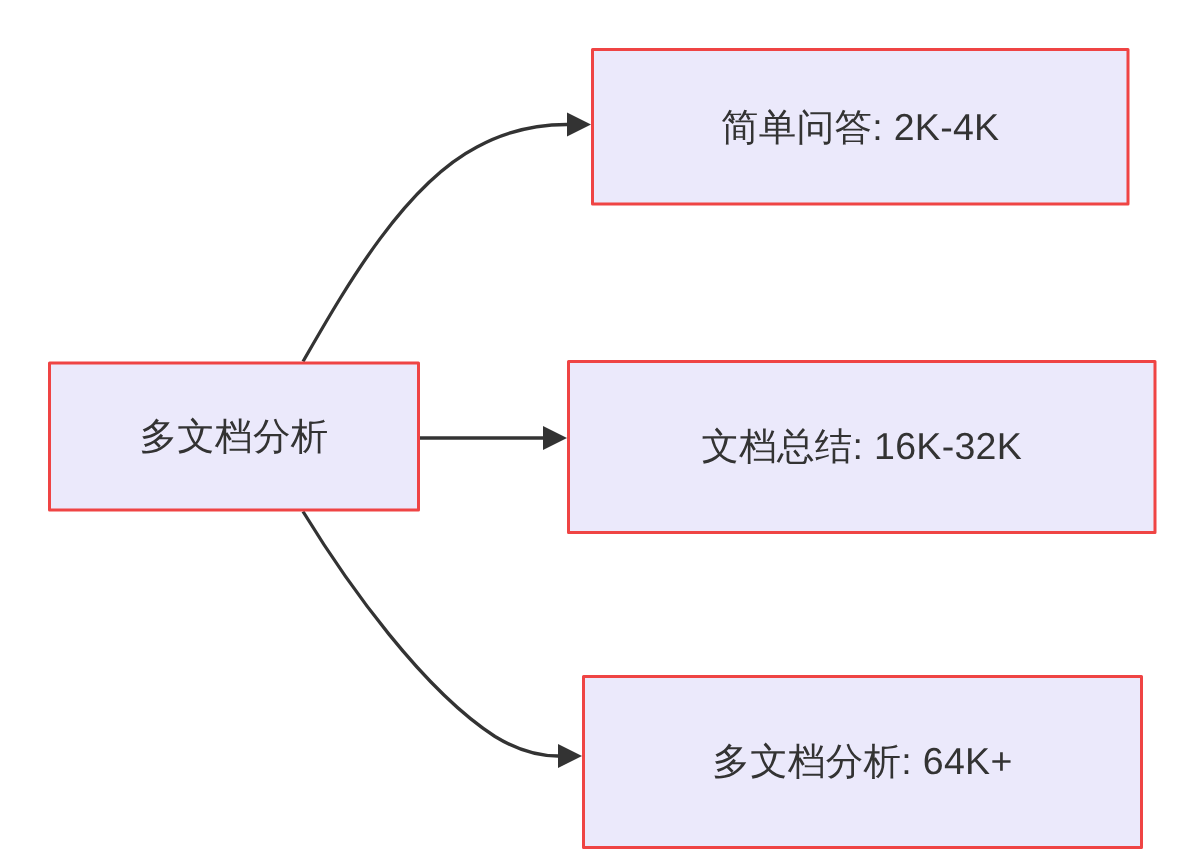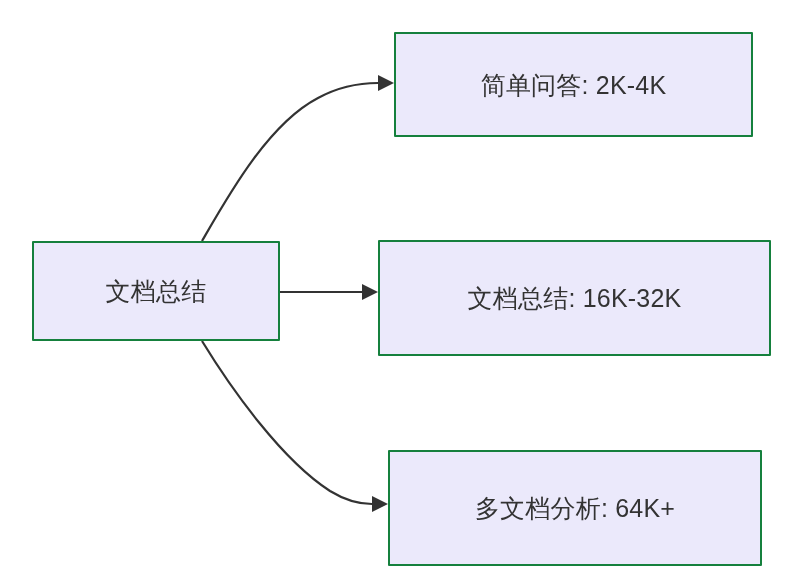--- a/index.html
+++ b/index.html
@@ -23,21 +23,21 @@
     position: absolute;
     left: 0;
     top: 0;
     width: 787px;
     height: 572px;
   }
   .node {
     position: absolute;
     box-sizing: border-box;
     background: #ebe9fb;
-    border: 2px solid #15803d;
+    border: 2px solid #ef4444;
     border-radius: 1px;
     display: flex;
     align-items: center;
     justify-content: center;
     z-index: 2;
   }
   .node-label {
     color: #333333;
     font-size: 25px;
     line-height: 1.2;
@@ -96,21 +96,21 @@
       <polygon class="edge-arrow" points="362,284 378,292 362,300"></polygon>
     </g>
 
     <g>
       <path class="edge-path" d="M 202 341 C 232 390, 282 460, 330 491 C 348 502, 363 504, 372 504"></path>
       <polygon class="edge-arrow" points="372,496 388,504 372,512"></polygon>
     </g>
   </svg>
 
   <div class="node" id="node-root">
-    <span class="node-label">文档总结</span>
+    <span class="node-label">多文档分析</span>
   </div>
 
   <div class="node" id="node-simple-qa">
     <span class="node-label">简单问答: 2K-4K</span>
   </div>
 
   <div class="node" id="node-doc-summary">
     <span class="node-label">文档总结: 16K-32K</span>
   </div>
 

